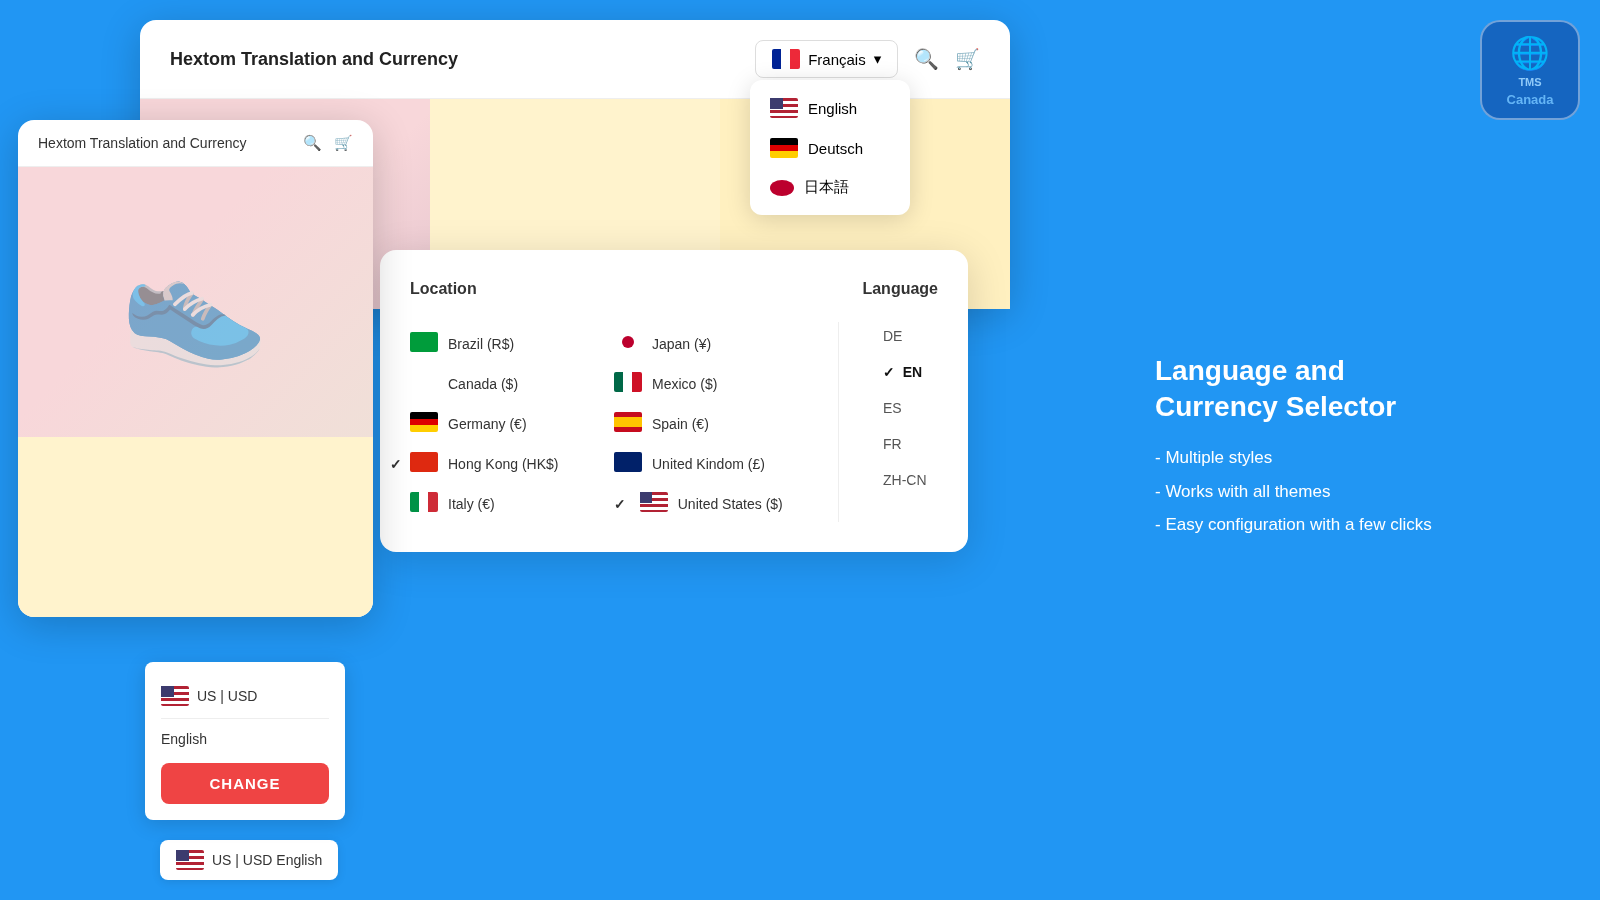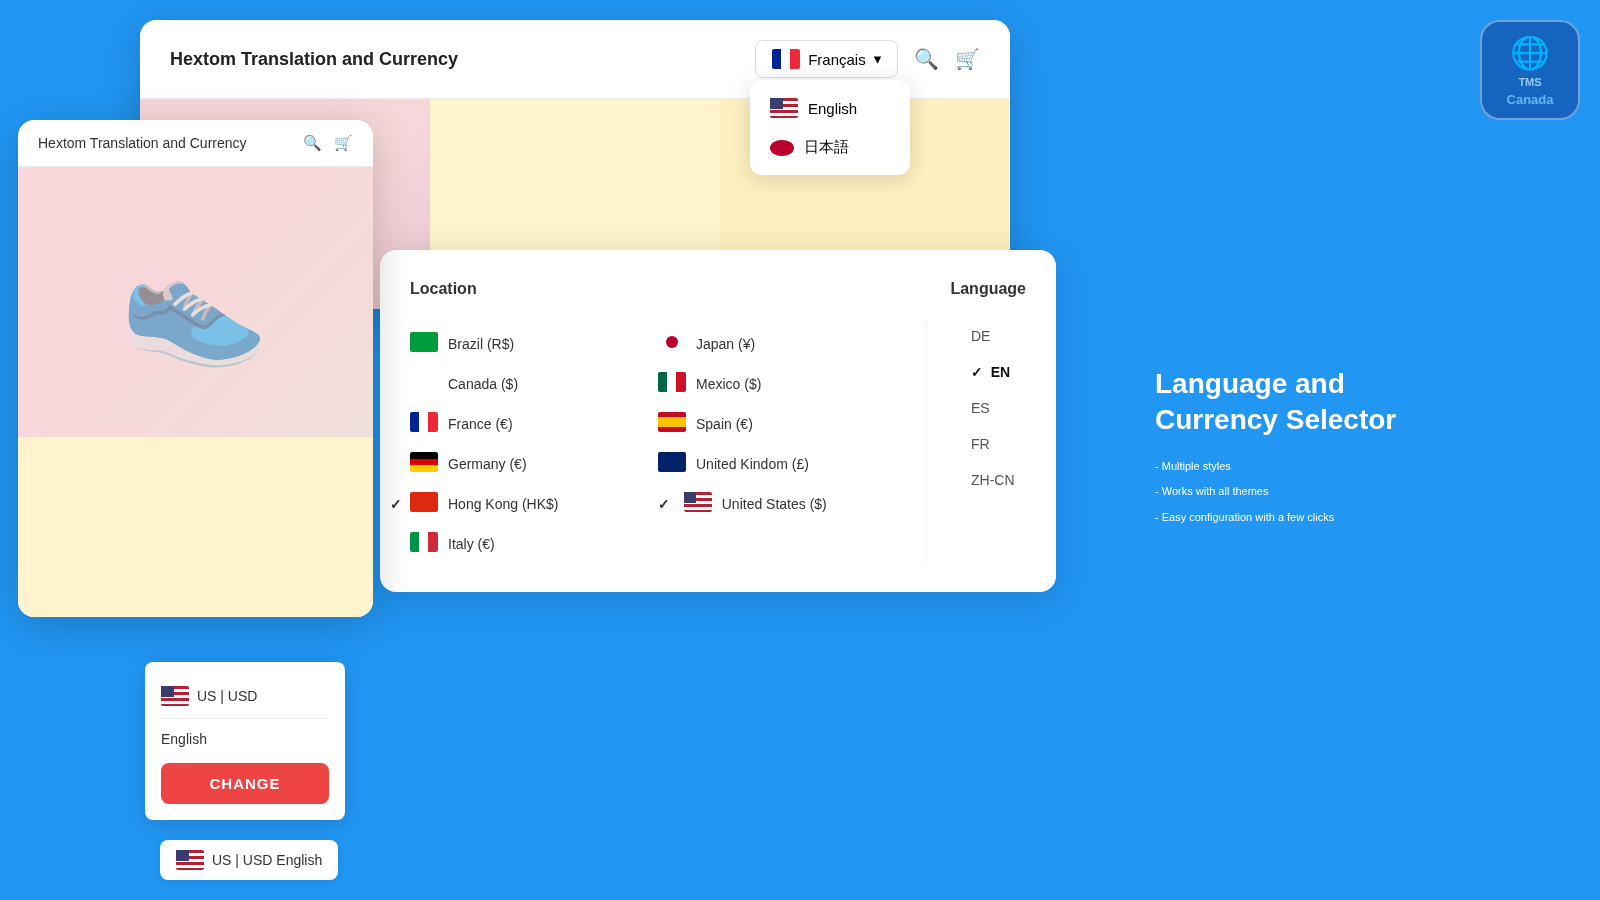--- a/index.html
+++ b/index.html
@@ -56,21 +56,21 @@
       font-size: 28px;
       font-weight: 800;
       line-height: 1.3;
       margin-bottom: 20px;
     }
     .right-description ul {
       list-style: none;
     }
     .right-description ul li {
       color: white;
-      font-size: 11px;
+      font-size: 17px;
       margin-bottom: 10px;
       line-height: 1.4;
     }
 
     
     .browser-window {
       position: absolute;
       top: 20px;
       left: 140px;
       width: 870px;
@@ -242,21 +242,21 @@
       font-size: 14px;
       color: #333;
       z-index: 14;
     }
 
     
     .selector-panel {
       position: absolute;
       top: 250px;
       left: 380px;
-      width: 676px;
+      width: 588px;
       background: white;
       border-radius: 16px;
       box-shadow: 0 8px 40px rgba(0,0,0,0.15);
       padding: 30px;
       z-index: 7;
     }
     .panel-header {
       display: flex;
       justify-content: space-between;
       margin-bottom: 24px;
@@ -375,20 +375,24 @@
       <button class="icon-btn">🛒</button>
     </div>
   </div>
 
   <div class="dropdown-menu">
     <div class="dropdown-item">
       <span class="flag-rect flag-us"></span>
       <span>English</span>
     </div>
     <div class="dropdown-item">
+      <span class="flag-rect flag-de"></span>
+      <span>Deutsch</span>
+    </div>
+    <div class="dropdown-item">
       <span style="width:24px;height:16px;display:inline-block;background:#BC002D;border-radius:50%;flex-shrink:0;"></span>
       <span>日本語</span>
     </div>
   </div>
 
   <div class="browser-images">
     <div class="browser-img-placeholder img-pink" style="flex:1; background: linear-gradient(135deg, #f8d7da 60%, #e8c8d0 100%); display:flex; align-items:center; justify-content:center;">
       <div style="font-size:80px; opacity:0.3;">👟</div>
     </div>
     <div class="browser-img-placeholder img-yellow" style="flex:1; background:#FFF3CD;"></div>
@@ -436,24 +440,20 @@
     <div class="panel-left">
       <div class="location-grid">
         <div class="location-col" id="loc-col1">
             <div class="location-item">
               <span class="flag-rect flag-br"></span>
               <span>Brazil (R$)</span>
             </div>
             <div class="location-item">
               <span class="flag-rect flag-ca"></span>
               <span>Canada ($)</span>
-            </div>
-            <div class="location-item">
-              <span class="flag-rect flag-fr"></span>
-              <span>France (€)</span>
             </div>
             <div class="location-item">
               <span class="flag-rect flag-de"></span>
               <span>Germany (€)</span>
             </div>
             <div class="location-item">
               <span class="check">✓</span>
               <span class="flag-rect flag-hk"></span>
               <span>Hong Kong (HK$)</span>
             </div>

